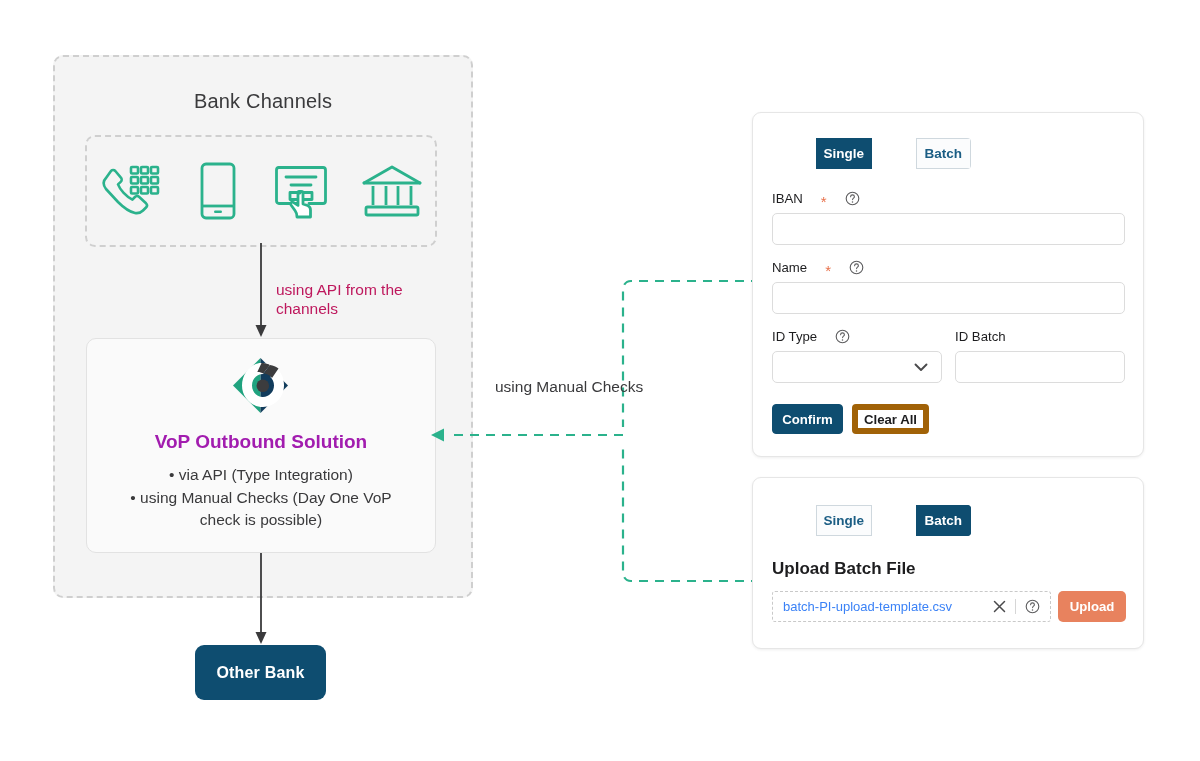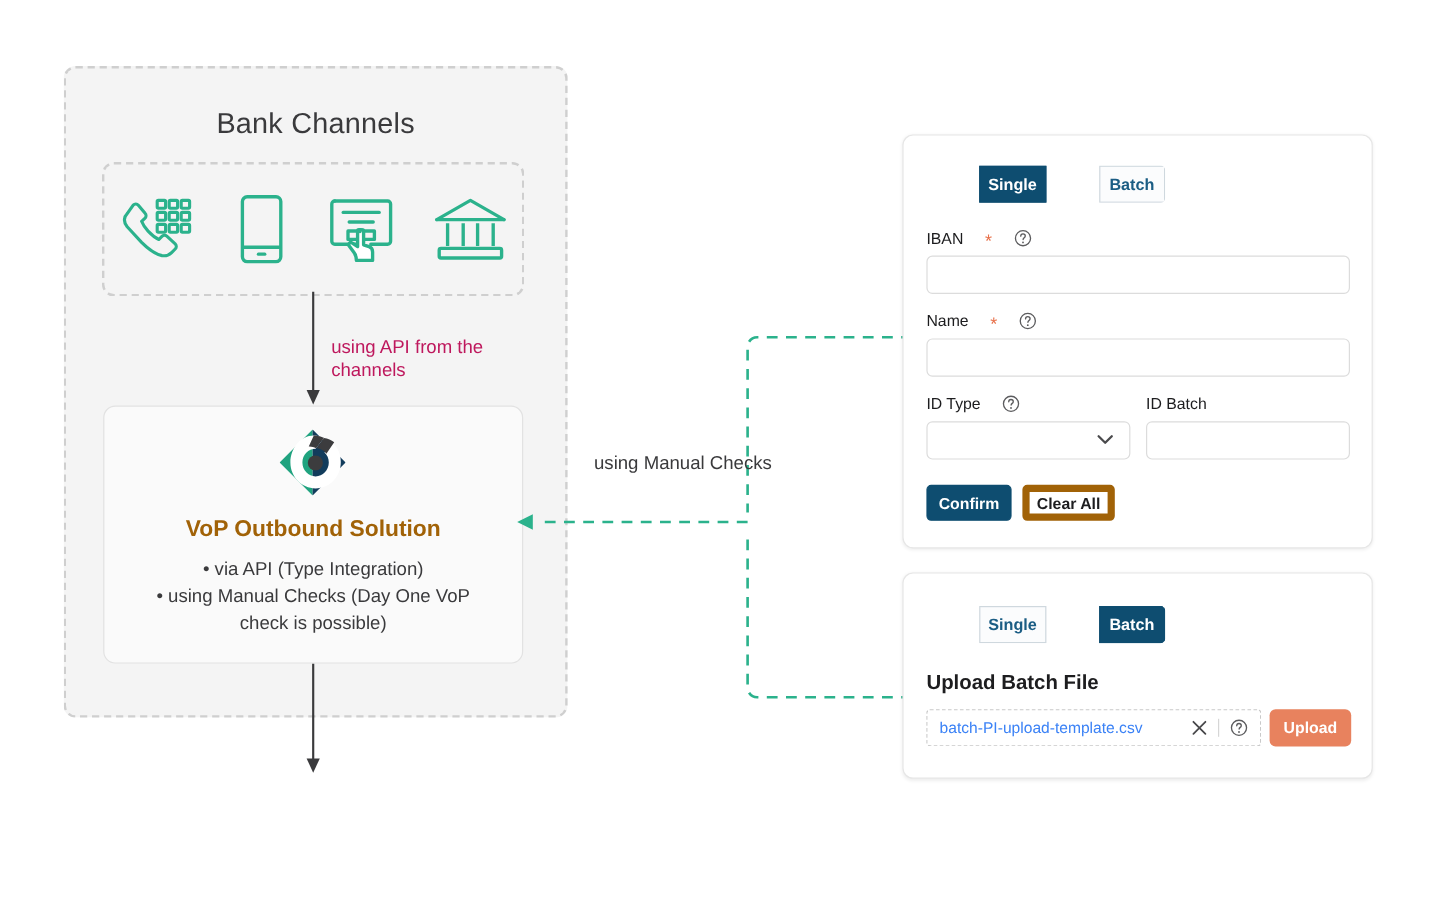--- a/index.html
+++ b/index.html
@@ -11,21 +11,21 @@
   }
   #stage { position: relative; width: 1200px; height: 761px; background:#fff; }
 
   
   .bank-channels-group{
     position:absolute; left:53px; top:55px; width:420px; height:543px;
     background:#f4f4f4; border:2px dashed #cfcfcf; border-radius:10px;
   }
   .bank-channels-title{
     position:absolute; left:53px; top:90px; width:420px;
-    text-align:center; font-size:24px; color:#3a3a3c; letter-spacing:.2px;
+    text-align:center; font-size:20px; color:#3a3a3c; letter-spacing:.2px;
   }
   .channel-icons-box{
     position:absolute; left:85px; top:135px; width:352px; height:112px;
     border:2px dashed #cfcfcf; border-radius:10px;
     display:flex; align-items:center; justify-content:space-around;
   }
   .channel-icon{ width:62px; height:62px; display:flex; align-items:center; justify-content:center; }
   .channel-icon svg{ display:block; }
 
   .api-arrow{ position:absolute; left:254px; top:243px; width:14px; height:95px; }
@@ -34,21 +34,21 @@
     font-size:15.5px; line-height:19px; color:#be185d;
   }
 
   .vop-box{
     position:absolute; left:86px; top:338px; width:350px; height:215px;
     background:#fafafa; border:1px solid #e2e2e2; border-radius:10px;
   }
   .vop-logo{ position:absolute; left:231px; top:357px; width:59px; height:57px; }
   .vop-title{
     position:absolute; left:86px; top:431px; width:350px; text-align:center;
-    font-size:19px; font-weight:bold; color:#a16207;
+    font-size:19px; font-weight:bold; color:#a21caf;
   }
   .vop-bullets{
     position:absolute; left:96px; top:464px; width:330px; text-align:center;
     font-size:15.5px; line-height:22.5px; color:#3a3a3c;
   }
   .vop-bullets .bl{ display:block; }
 
   .other-arrow{ position:absolute; left:254px; top:553px; width:14px; height:92px; }
   .other-bank-btn{
     position:absolute; left:195px; top:645px; width:131px; height:55px;
@@ -221,20 +221,21 @@
     <span class="bl">• using Manual Checks (Day One VoP</span>
     <span class="bl">check is possible)</span>
   </div>
 
   <div class="other-arrow">
     <svg width="14" height="92" viewBox="0 0 14 92">
       <line x1="7" y1="0" x2="7" y2="81" stroke="#3a3a3c" stroke-width="1.8"></line>
       <path d="M7 91 L1.5 79 L12.5 79 Z" fill="#3a3a3c"></path>
     </svg>
   </div>
+  <div class="other-bank-btn">Other Bank</div>
 
   <div class="manual-connector">
     <svg width="340" height="312" viewBox="0 0 340 312" fill="none">
       <g stroke="#2bb28c" stroke-width="2.2" stroke-dasharray="9 7" stroke-linecap="butt">
         <path d="M335 6 H206 a8 8 0 0 0 -8 8 V152"></path>
         <path d="M335 306 H206 a8 8 0 0 1 -8 -8 V168"></path>
         <path d="M198 160 H22"></path>
       </g>
       <path d="M6 160 L19 153.5 L19 166.5 Z" fill="#2bb28c"></path>
     </svg>

